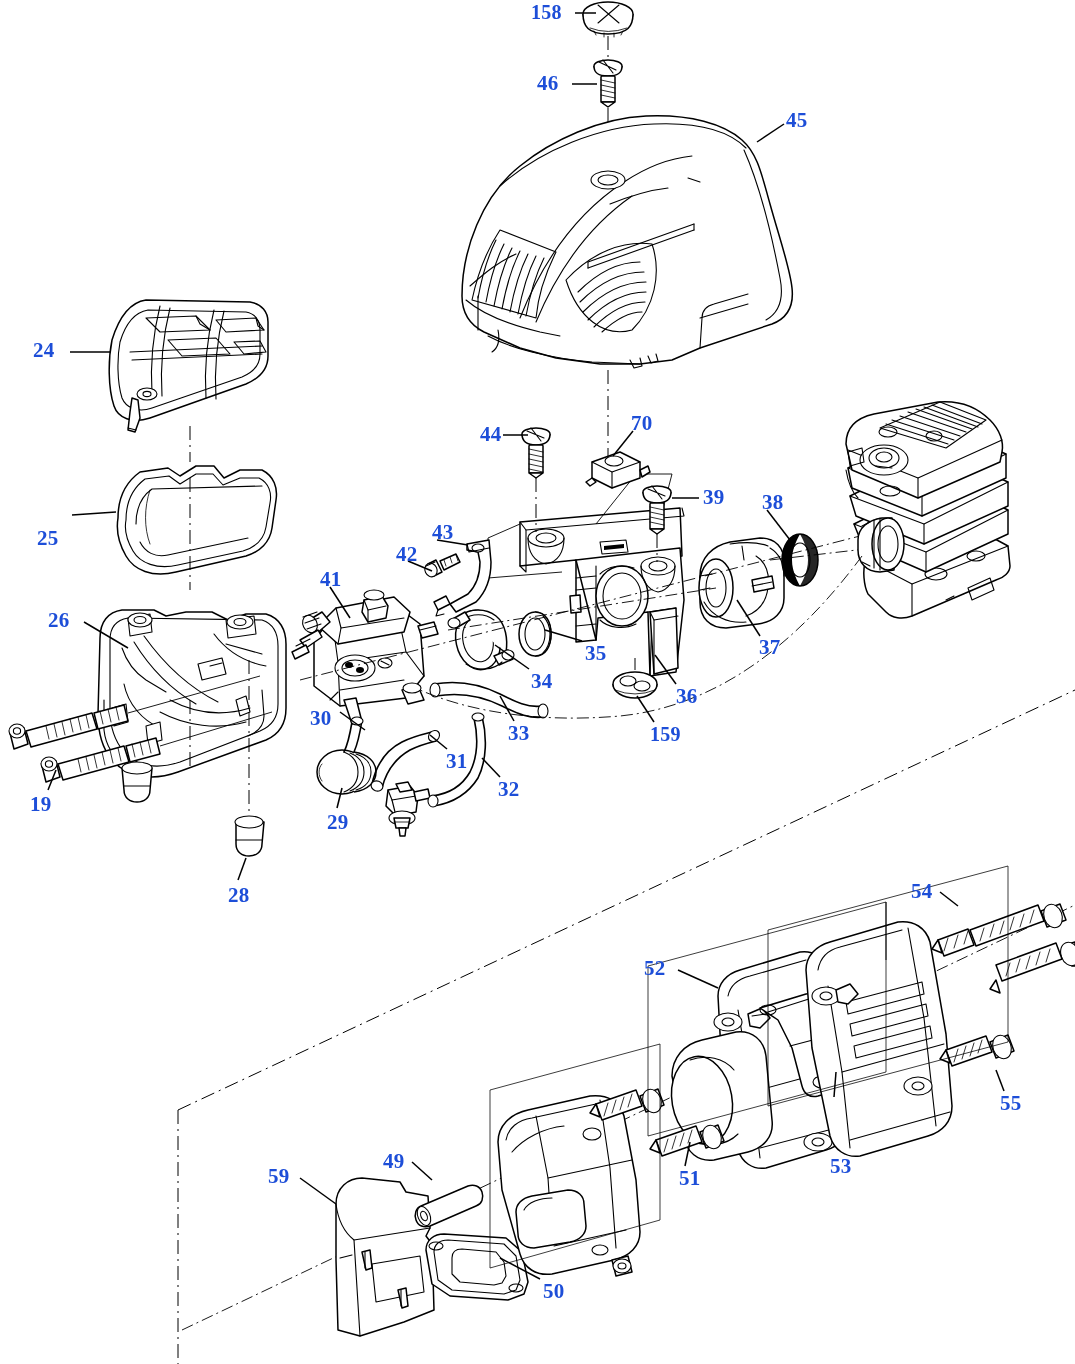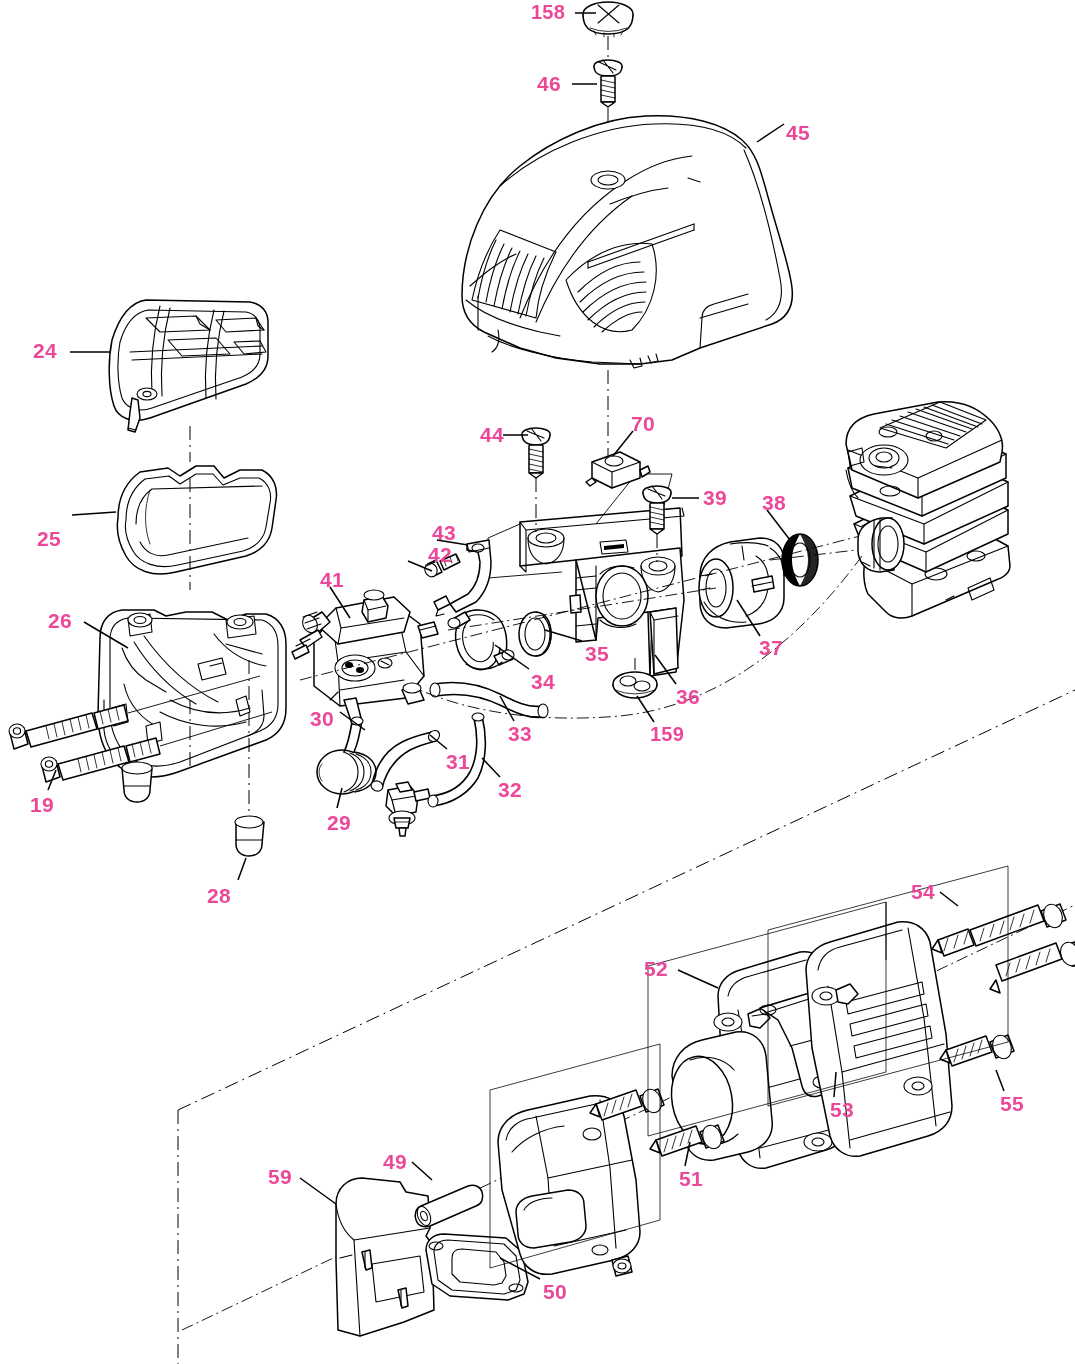--- a/index.html
+++ b/index.html
@@ -1,21 +1,21 @@
 <!DOCTYPE html>
 <html><head>
 <meta charset="utf-8">
 <title>Exploded Parts Diagram</title>
 <style>
   html,body{margin:0;padding:0;background:#ffffff;}
   body{font-family:"Liberation Sans", sans-serif;}
   #page{position:relative;width:1075px;height:1364px;background:#fff;overflow:hidden;}
   #art{position:absolute;left:0;top:0;width:1075px;height:1364px;}
-  .lbl{position:absolute;font-family:Liberation Sans, sans-serif;font-weight:bold;
-       font-size:21px;color:#ec4899;letter-spacing:.2px;white-space:nowrap;line-height:1;}
+  .lbl{position:absolute;font-family:Liberation Serif, serif;font-weight:bold;
+       font-size:21px;color:#1d4ed8;letter-spacing:.2px;white-space:nowrap;line-height:1;}
   .lbl.sm{font-size:20px;}
 </style>
 </head>
 <body>
 
 <div id="page">
 
 <svg id="art" viewBox="0 0 1075 1364" xmlns="http://www.w3.org/2000/svg">
   <defs>
     <style>
@@ -757,46 +757,46 @@
         <line x1="412" y1="1162" x2="432" y2="1180" class="ldr"></line>
         <line x1="300" y1="1178" x2="336" y2="1204" class="ldr"></line>
         <line x1="540" y1="1279" x2="500" y2="1258" class="ldr"></line>
       </g>
 
 </svg>
 
 <div id="labels">
       <div class="lbl sm" style="left: 531px; top: 2px;">158</div>
       <div class="lbl" style="left: 537px; top: 73px;">46</div>
-      <div class="lbl" style="left: 786px; top: 122px;">45</div>
+      <div class="lbl" style="left: 786px; top: 110px;">45</div>
       <div class="lbl" style="left: 33px; top: 340px;">24</div>
       <div class="lbl" style="left: 37px; top: 504px; margin-top: 24px;">25</div>
       <div class="lbl" style="left: 468px; top: 424px; margin-left: 12px;">44</div>
       <div class="lbl" style="left: 631px; top: 413px;">70</div>
       <div class="lbl" style="left: 703px; top: 487px;">39</div>
       <div class="lbl" style="left: 762px; top: 492px;">38</div>
       <div class="lbl" style="left: 48px; top: 610px;">26</div>
       <div class="lbl" style="left: 432px; top: 522px;">43</div>
-      <div class="lbl" style="left: 396px; top: 544px; margin-left: 32px;">42</div>
+      <div class="lbl" style="left: 396px; top: 544px;">42</div>
       <div class="lbl" style="left: 320px; top: 569px;">41</div>
       <div class="lbl" style="left: 585px; top: 643px;">35</div>
       <div class="lbl" style="left: 759px; top: 637px;">37</div>
       <div class="lbl" style="left: 676px; top: 686px;">36</div>
       <div class="lbl" style="left: 531px; top: 671px;">34</div>
       <div class="lbl" style="left: 310px; top: 708px;">30</div>
       <div class="lbl" style="left: 508px; top: 723px;">33</div>
       <div class="lbl sm" style="left: 650px; top: 724px;">159</div>
       <div class="lbl" style="left: 30px; top: 794px;">19</div>
       <div class="lbl" style="left: 446px; top: 751px;">31</div>
       <div class="lbl" style="left: 498px; top: 779px;">32</div>
       <div class="lbl" style="left: 327px; top: 812px;">29</div>
-      <div class="lbl" style="left: 207px; top: 885px;">28</div>
+      <div class="lbl" style="left: 228px; top: 885px;">28</div>
       <div class="lbl" style="left: 911px; top: 881px;">54</div>
       <div class="lbl" style="left: 644px; top: 958px;">52</div>
-      <div class="lbl" style="left: 830px; top: 1099px;">53</div>
+      <div class="lbl" style="left: 830px; top: 1156px;">53</div>
       <div class="lbl" style="left: 1000px; top: 1093px;">55</div>
       <div class="lbl" style="left: 679px; top: 1168px;">51</div>
       <div class="lbl" style="left: 383px; top: 1151px;">49</div>
       <div class="lbl" style="left: 268px; top: 1166px;">59</div>
       <div class="lbl" style="left: 543px; top: 1281px;">50</div>
     </div>
 
 </div>
 
 </body></html>

